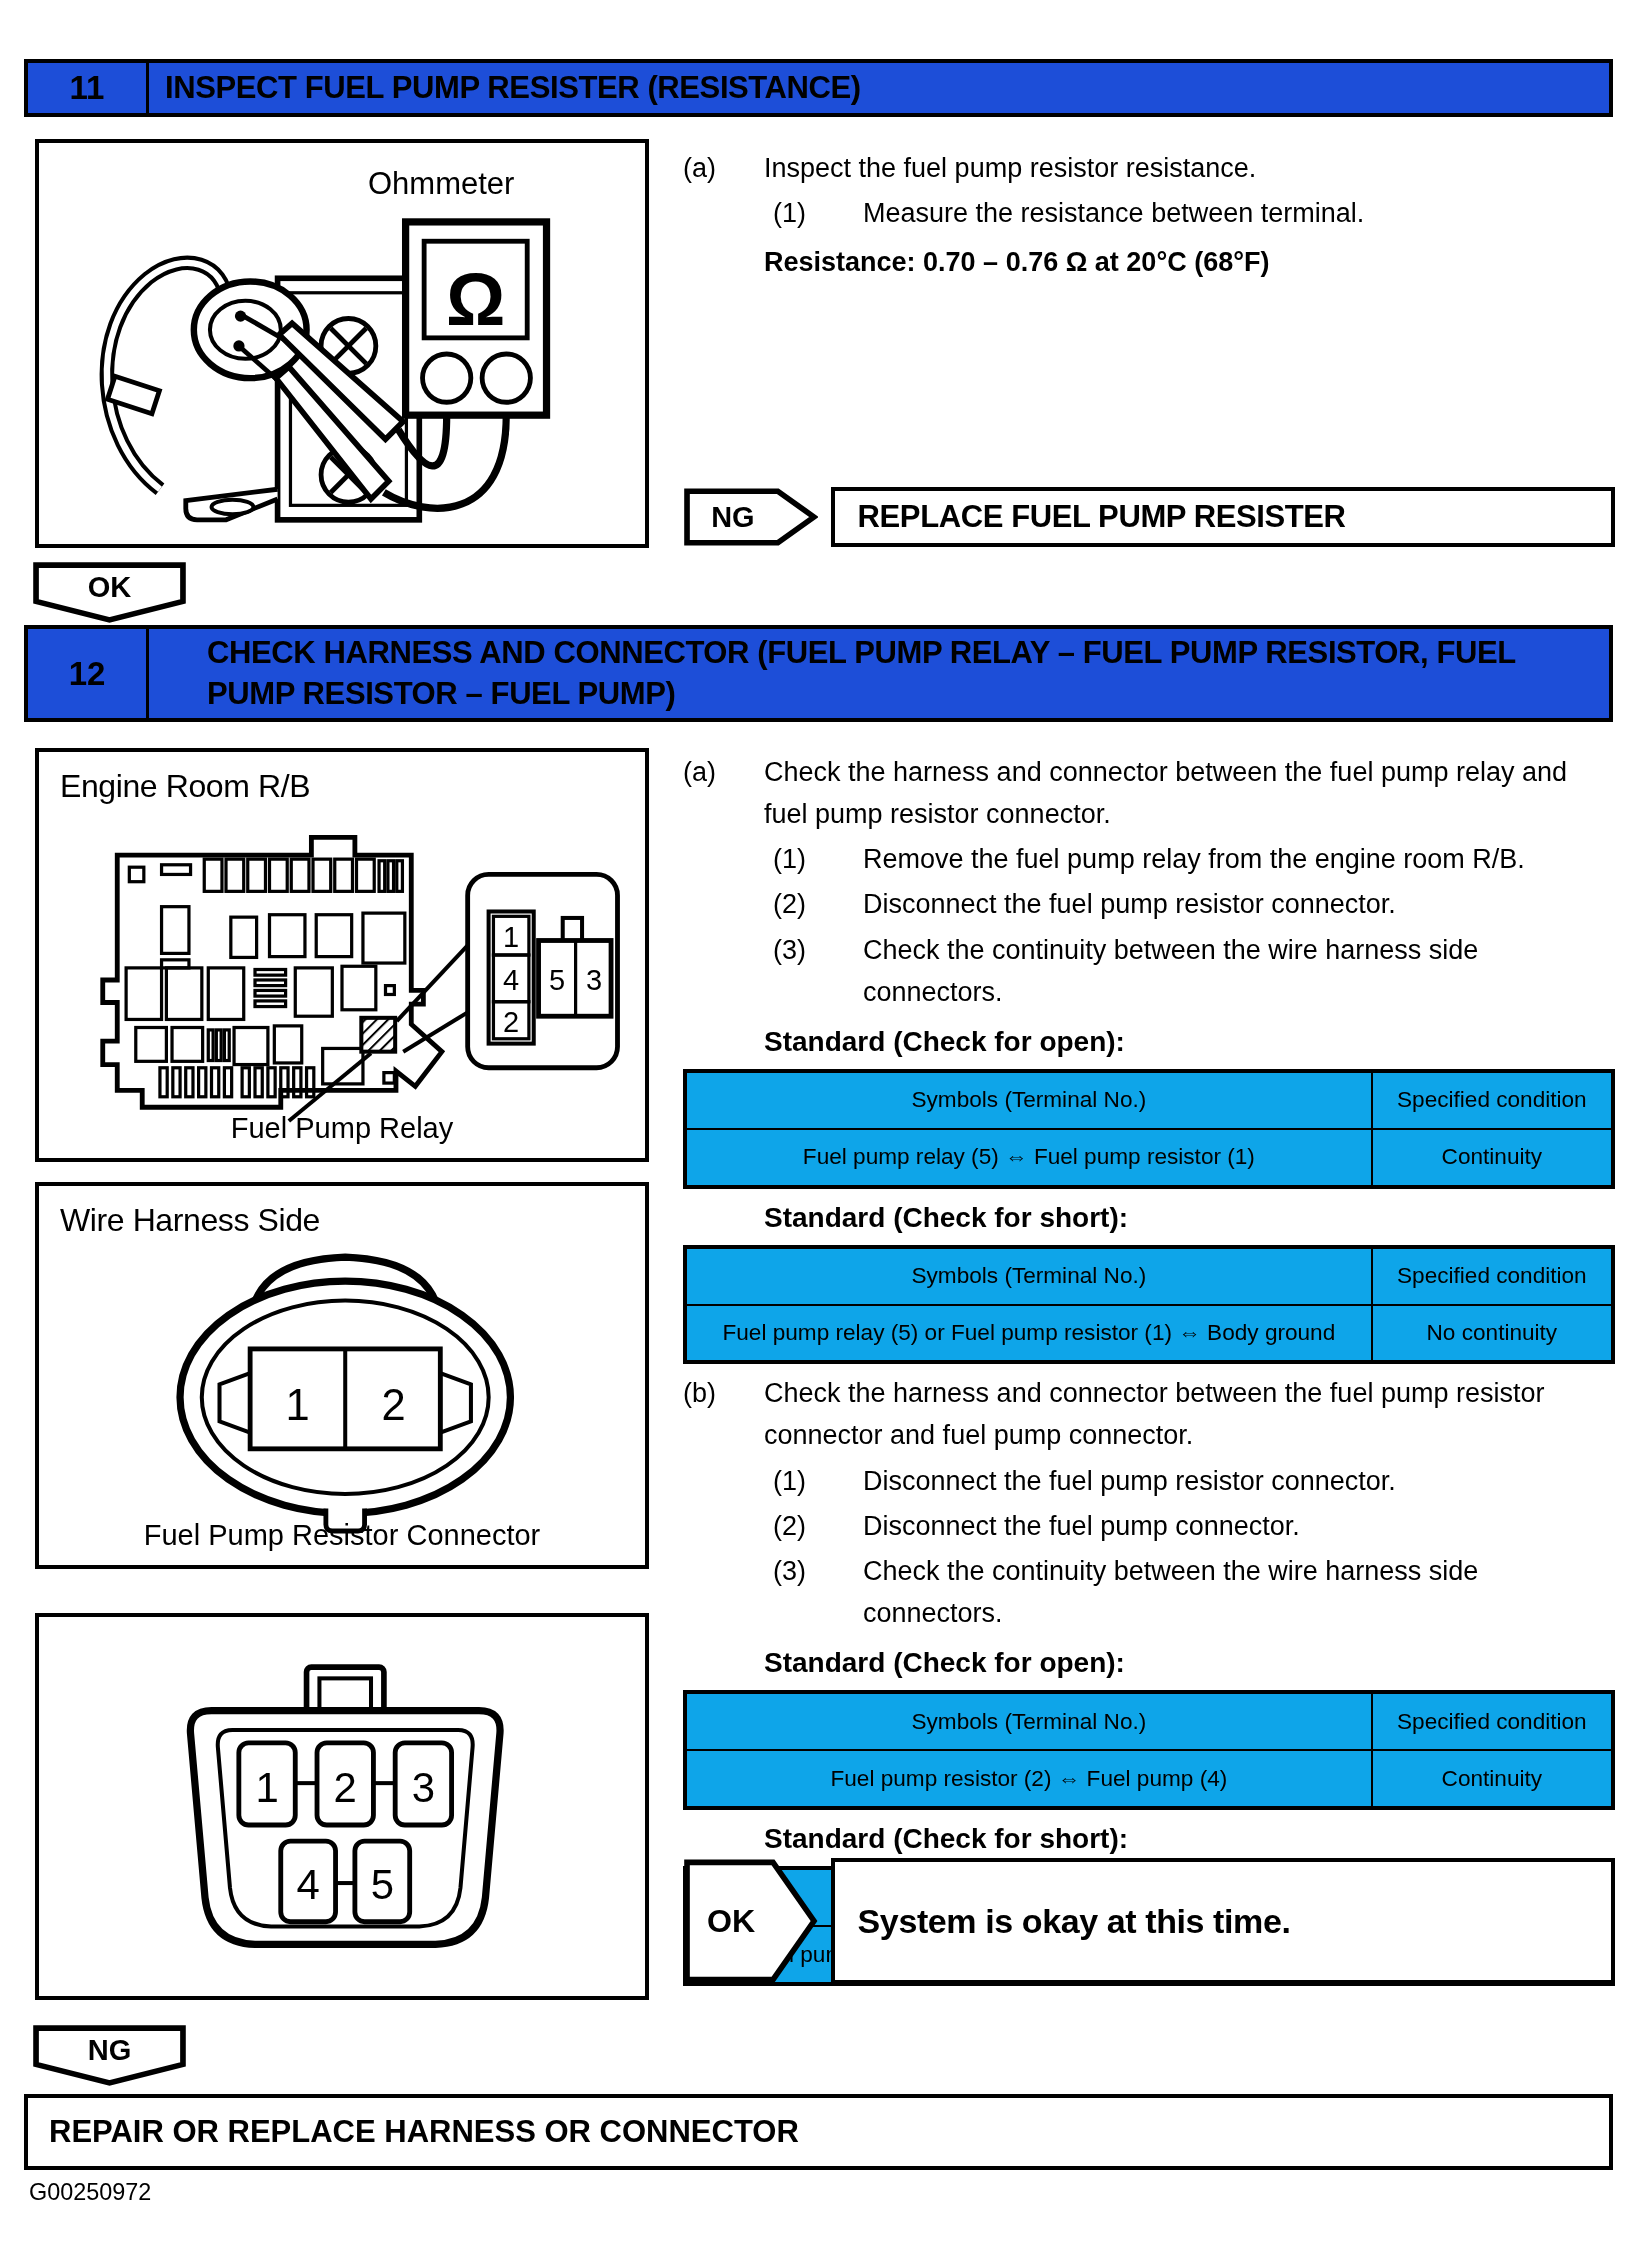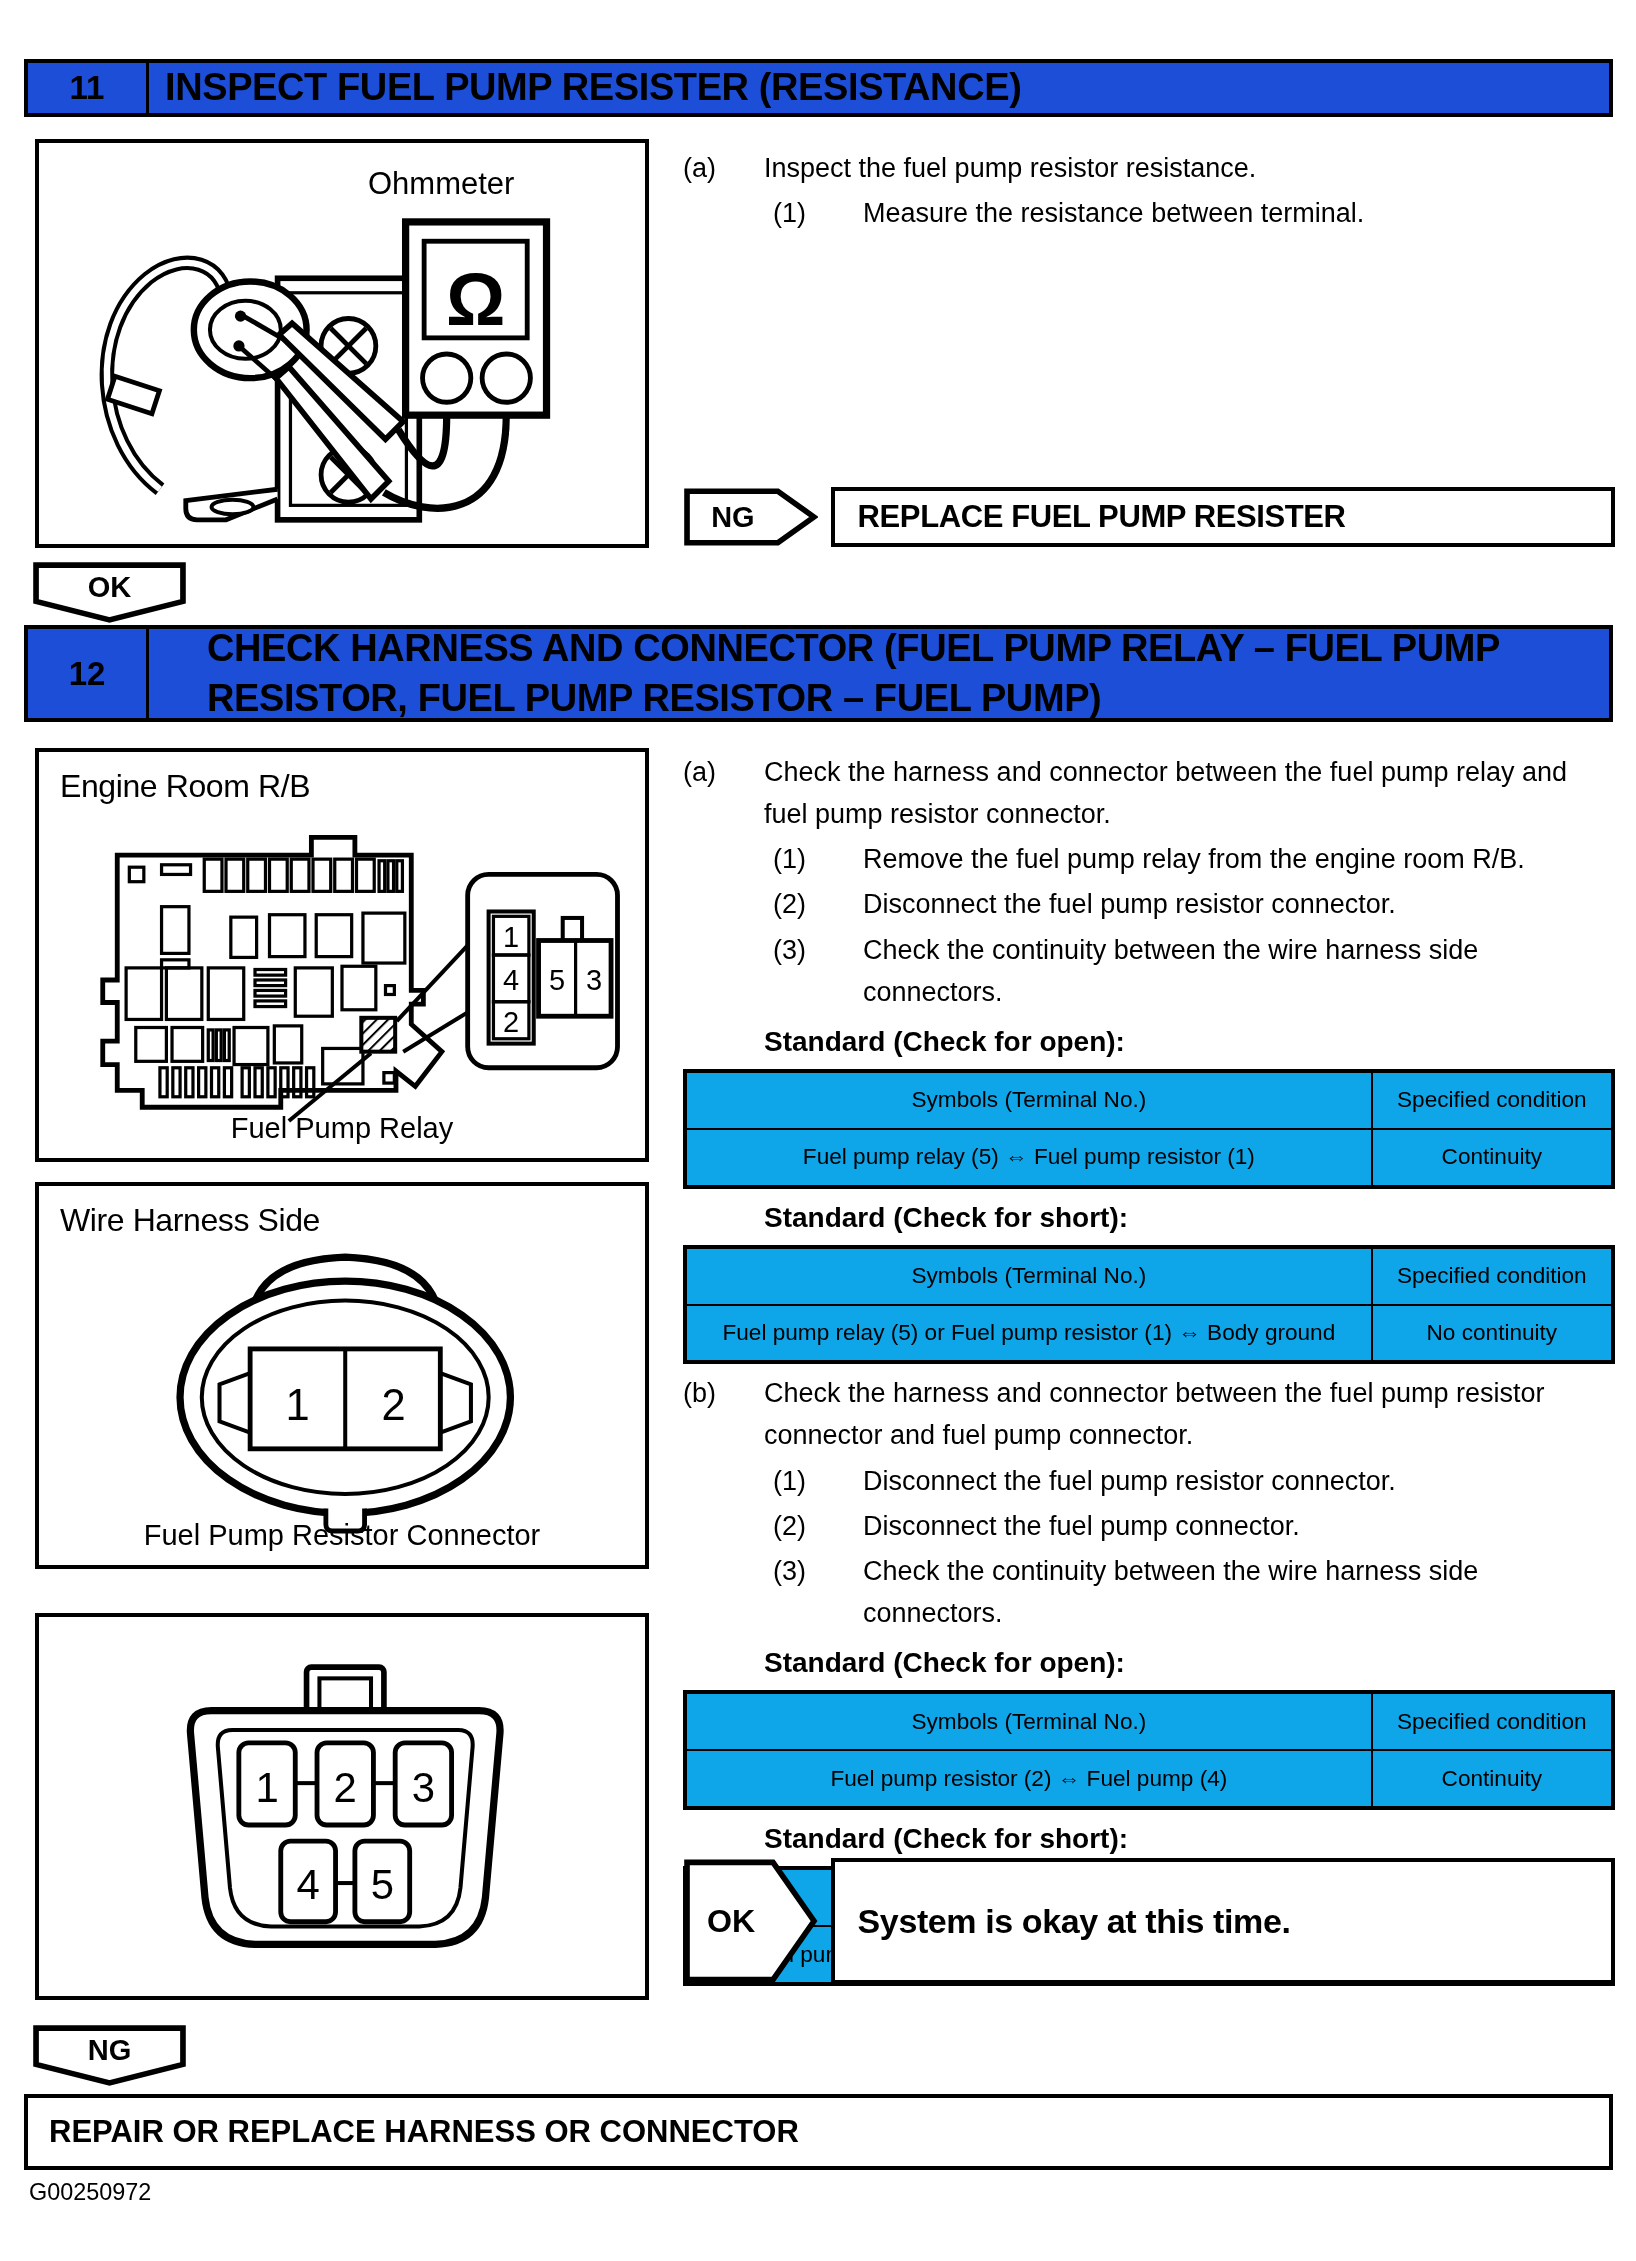--- a/index.html
+++ b/index.html
@@ -18,21 +18,21 @@
     border: 4px solid #000; background: #1d4ed8;
     display: flex;
   }
   .sec-num {
     flex: 0 0 121px; border-right: 3.2px solid #000;
     display: flex; align-items: center; justify-content: center;
     font-weight: bold; font-size: 33px;
   }
   .sec-title {
     flex: 1; display: flex; align-items: center;
-    padding: 3.2px 16px; font-weight: bold; font-size: 38px;
+    padding: 3.2px 16px; font-weight: bold; font-size: 31px;
     line-height: 1.3; letter-spacing: -0.4px;
   }
   #sec11-header { top: 59px;  height: 58px; }
   #sec12-header { top: 625px; height: 97px; gap: 42px; }
 
   
   .figure {
     position: absolute; left: 35px; width: 614px;
     border: 4px solid #000; background: #fff;
   }
@@ -158,20 +158,21 @@
 
   <div class="steps" id="steps11">
     <div class="step-row">
       <div class="step-label">(a)</div>
       <div class="step-text">Inspect the fuel pump resistor resistance.</div>
     </div>
     <div class="step-row sub">
       <div class="step-label">(1)</div>
       <div class="step-text">Measure the resistance between terminal.</div>
     </div>
+    <div class="spec">Resistance: 0.70 – 0.76 Ω at 20°C (68°F)</div>
   </div>
 
   <div class="result-row" id="ng-row-11">
     <svg class="arrow-badge" width="135" height="60" viewBox="0 0 168 74">
       <polygon points="5,5 118,5 163,37 118,69 5,69" fill="#fff" stroke="#000" stroke-width="7"></polygon>
       <text x="62" y="50" font-size="36" font-weight="bold" text-anchor="middle">NG</text>
     </svg>
     <div class="action-box">REPLACE FUEL PUMP RESISTER</div>
   </div>
 

